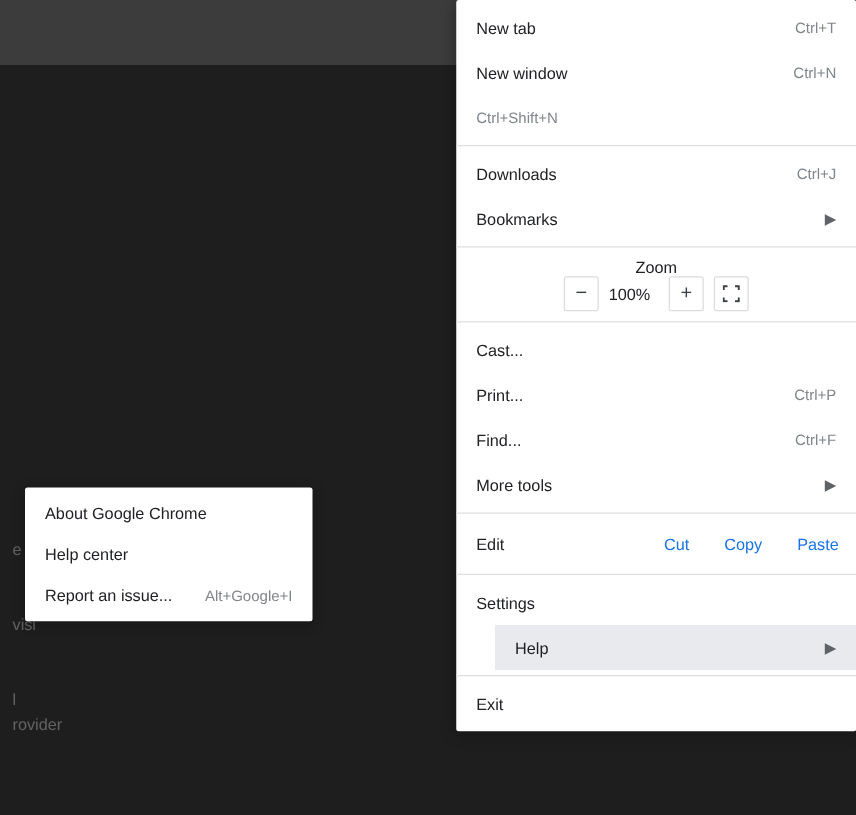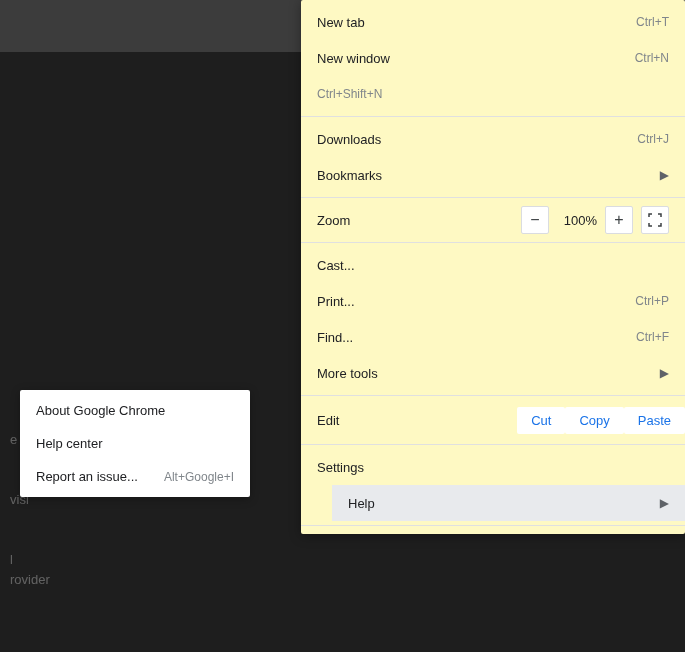--- a/index.html
+++ b/index.html
@@ -105,22 +105,22 @@
     .submenu-item .shortcut {
       color: #80868b;
       font-size: 12px;
     }
 
     
     .dropdown-menu {
       position: absolute;
       top: 0;
       right: 0;
-      width: 384px;
-      background: #fef9c3;
+      width: 320px;
+      background: #ffffff;
       border-radius: 2px;
       box-shadow: 0 2px 12px rgba(0,0,0,0.35);
       z-index: 100;
       padding: 4px 0;
     }
 
     .menu-item {
       padding: 9px 16px;
       font-size: 13px;
       color: #202124;
@@ -156,20 +156,21 @@
       margin: 4px 0;
     }
 
     
     .zoom-row {
       display: flex;
       align-items: center;
       padding: 4px 16px;
       justify-content: space-between;
       min-height: 36px;
+      flex-direction: column;
     }
 
     .zoom-label {
       font-size: 13px;
       color: #202124;
       flex: 1;
     }
 
     .zoom-controls {
       display: flex;
@@ -188,21 +189,21 @@
       justify-content: center;
       cursor: pointer;
       font-size: 16px;
       color: #3c4043;
     }
 
     .zoom-value {
       font-size: 13px;
       color: #202124;
       min-width: 40px;
-      text-align: right;
+      text-align: left;
     }
 
     .zoom-fullscreen {
       width: 28px;
       height: 28px;
       border: 1px solid #dadce0;
       background: #fff;
       border-radius: 2px;
       display: flex;
       align-items: center;
@@ -373,14 +374,17 @@
     <span class="label">Settings</span>
   </div>
 
   <div class="menu-item highlighted">
     <span class="label">Help</span>
     <span class="arrow">▶</span>
   </div>
 
   <div class="menu-divider"></div>
 
+  <div class="menu-item">
+    <span class="label">Exit</span>
+  </div>
 
 </div>
 
 </body></html>

